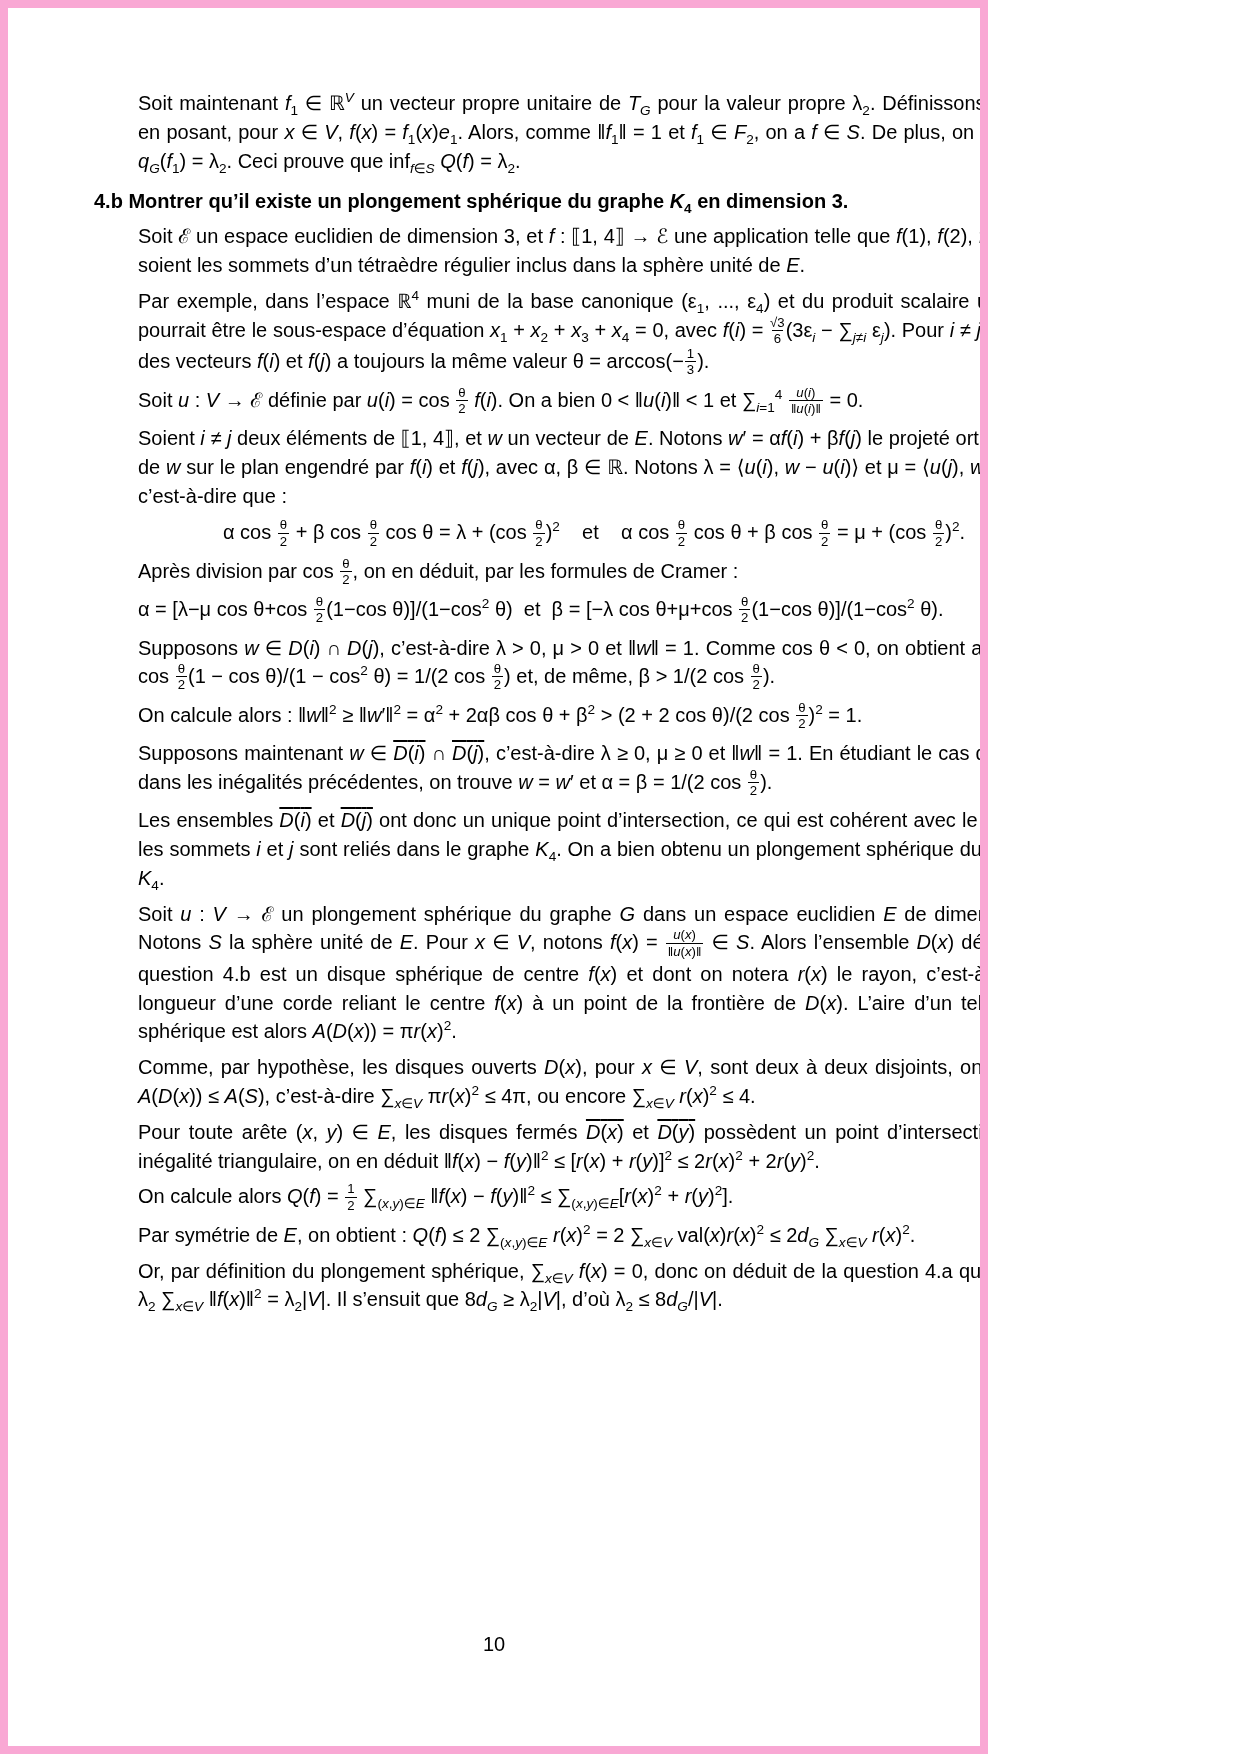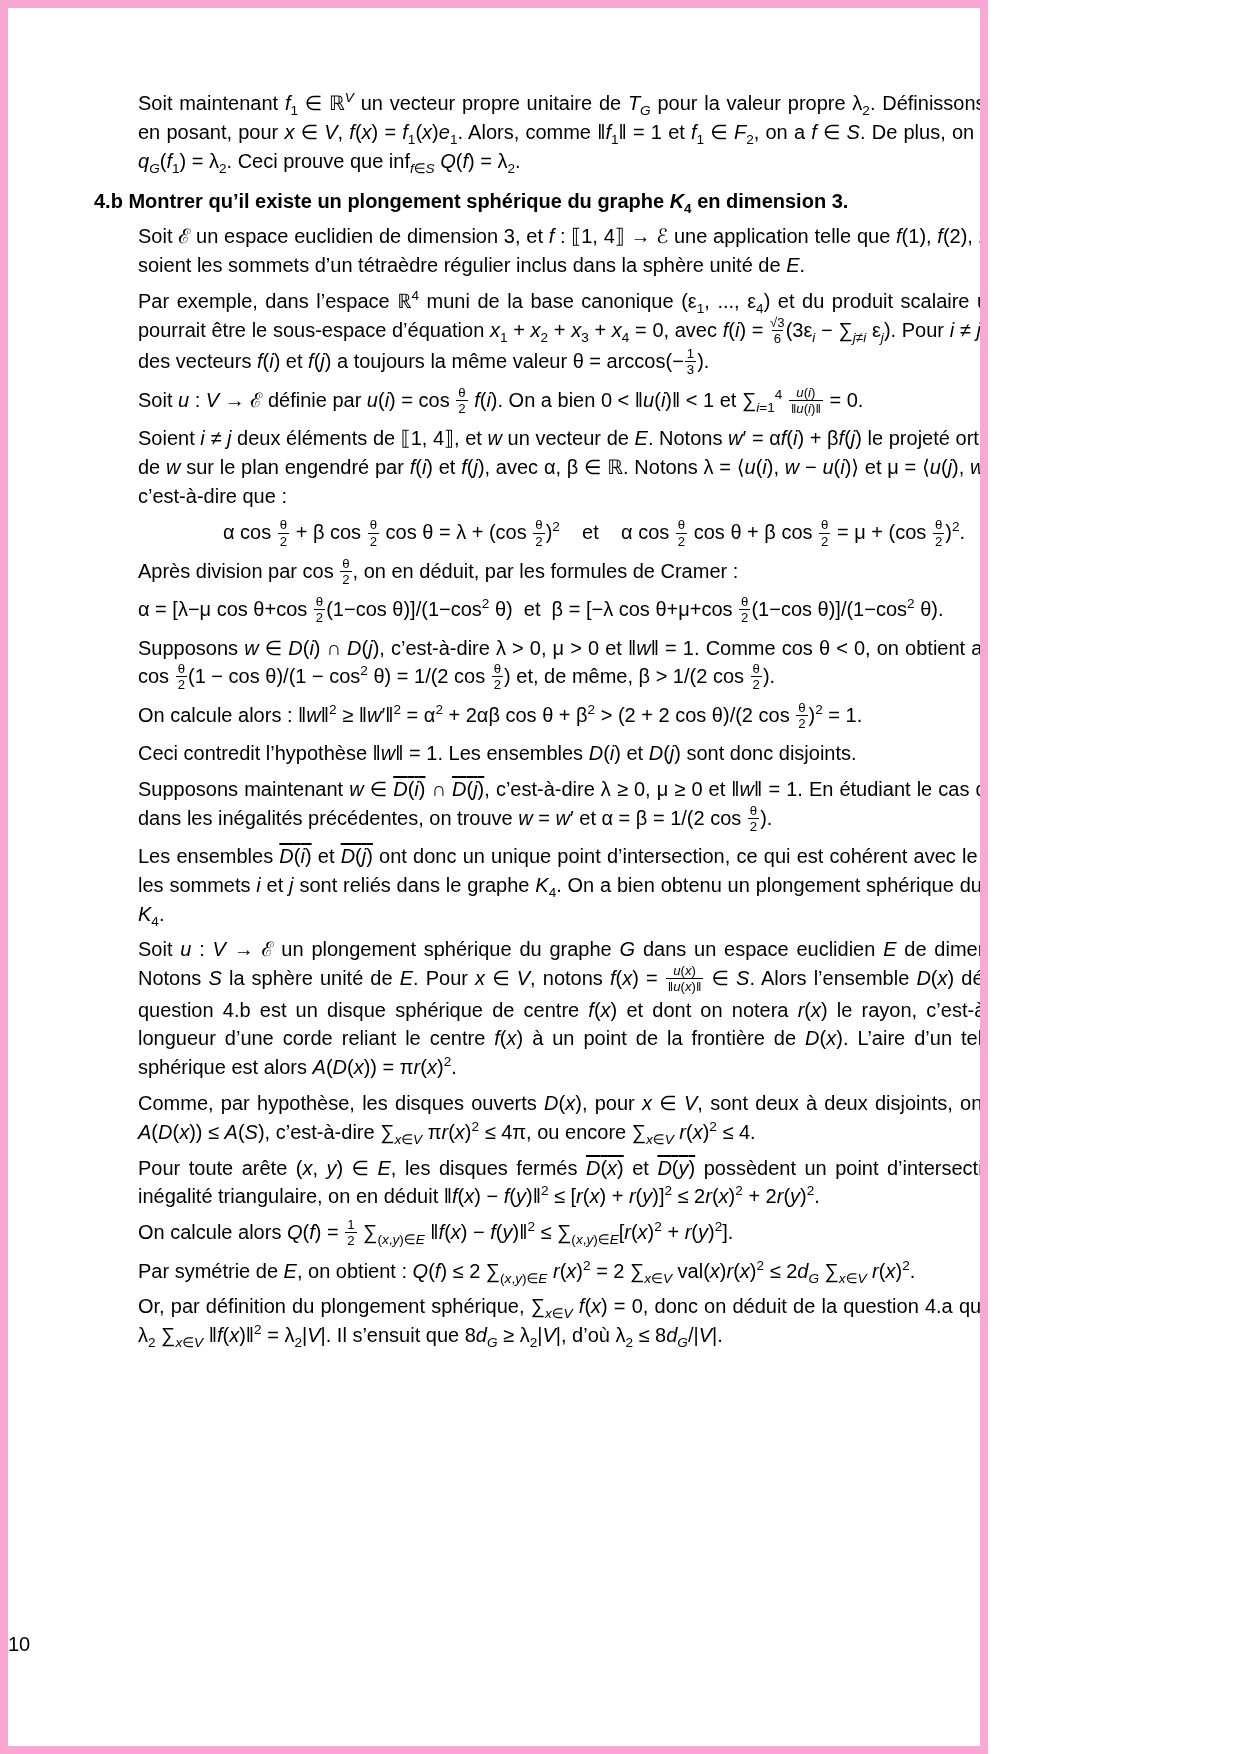--- a/index.html
+++ b/index.html
@@ -52,21 +52,21 @@
     top: -0.08em;
     text-align: center;
   }
   .fr .de { border-top: 1px solid #000; padding: 0 2px; }
   .ol { text-decoration: overline; margin-top: 36px; }
   .footer {
     position: absolute;
     bottom: 90px;
     left: 0;
     width: 100%;
-    text-align: left;
+    text-align: center;
     font-size: 20px;
   }
 </style>
 </head>
 <body>
 
 <div class="page">
   <main class="content">
       <p class="p">Soit maintenant <i>f</i><sub>1</sub> ∈ ℝ<sup><i>V</i></sup> un vecteur propre unitaire de <i>T<sub>G</sub></i> pour la valeur propre λ<sub>2</sub>. Définissons <i>f</i> ∈ ℰ<sup><i>V</i></sup> en posant, pour <i>x</i> ∈ <i>V</i>, <i>f</i>(<i>x</i>) = <i>f</i><sub>1</sub>(<i>x</i>)<i>e</i><sub>1</sub>. Alors, comme ‖<i>f</i><sub>1</sub>‖ = 1 et <i>f</i><sub>1</sub> ∈ <i>F</i><sub>2</sub>, on a <i>f</i> ∈ <i>S</i>. De plus, on a <i>Q</i>(<i>f</i>) = <i>q<sub>G</sub></i>(<i>f</i><sub>1</sub>) = λ<sub>2</sub>. Ceci prouve que inf<sub><i>f</i>∈<i>S</i></sub> <i>Q</i>(<i>f</i>) = λ<sub>2</sub>.</p>
       <h2 class="h"><span>4.b</span> Montrer qu’il existe un plongement sphérique du graphe <i>K</i><sub>4</sub> en dimension 3.</h2>
@@ -123,21 +123,20 @@
           <span class="nu">θ</span>
           <span class="de">2</span>
         </span>) et, de même, β &gt; 1/(2 cos <span class="fr">
           <span class="nu">θ</span>
           <span class="de">2</span>
         </span>).</p>
       <p class="p nw">On calcule alors : ‖<i>w</i>‖<sup>2</sup> ≥ ‖<i>w</i>′‖<sup>2</sup> = α<sup>2</sup> + 2αβ cos θ + β<sup>2</sup> &gt; (2 + 2 cos θ)/(2 cos <span class="fr">
           <span class="nu">θ</span>
           <span class="de">2</span>
         </span>)<sup>2</sup> = 1.</p>
-      <p class="p">Ceci contredit l’hypothèse ‖<i>w</i>‖ = 1. Les ensembles <i>D</i>(<i>i</i>) et <i>D</i>(<i>j</i>) sont donc disjoints.</p>
       <p class="p">Supposons maintenant <i>w</i> ∈ <span class="ol"><i>D</i>(<i>i</i>)</span> ∩ <span class="ol"><i>D</i>(<i>j</i>)</span>, c’est-à-dire λ ≥ 0, μ ≥ 0 et ‖<i>w</i>‖ = 1. En étudiant le cas d’égalité dans les inégalités précédentes, on trouve <i>w</i> = <i>w</i>′ et α = β = 1/(2 cos <span class="fr">
           <span class="nu">θ</span>
           <span class="de">2</span>
         </span>).</p>
       <p class="p">Les ensembles <span class="ol"><i>D</i>(<i>i</i>)</span> et <span class="ol"><i>D</i>(<i>j</i>)</span> ont donc un unique point d’intersection, ce qui est cohérent avec le fait que les sommets <i>i</i> et <i>j</i> sont reliés dans le graphe <i>K</i><sub>4</sub>. On a bien obtenu un plongement sphérique du graphe <i>K</i><sub>4</sub>.</p>
       <p class="p">Soit <i>u</i> : <i>V</i> → ℰ un plongement sphérique du graphe <i>G</i> dans un espace euclidien <i>E</i> de dimension 3. Notons <i>S</i> la sphère unité de <i>E</i>. Pour <i>x</i> ∈ <i>V</i>, notons <i>f</i>(<i>x</i>) = <span class="fr">
           <span class="nu"><i>u</i>(<i>x</i>)</span>
           <span class="de">‖<i>u</i>(<i>x</i>)‖</span>
         </span> ∈ <i>S</i>. Alors l’ensemble <i>D</i>(<i>x</i>) défini à la question 4.b est un disque sphérique de centre <i>f</i>(<i>x</i>) et dont on notera <i>r</i>(<i>x</i>) le rayon, c’est-à-dire la longueur d’une corde reliant le centre <i>f</i>(<i>x</i>) à un point de la frontière de <i>D</i>(<i>x</i>). L’aire d’un tel disque sphérique est alors <i>A</i>(<i>D</i>(<i>x</i>)) = π<i>r</i>(<i>x</i>)<sup>2</sup>.</p>
       <p class="p">Comme, par hypothèse, les disques ouverts <i>D</i>(<i>x</i>), pour <i>x</i> ∈ <i>V</i>, sont deux à deux disjoints, on a ∑<sub><i>x</i>∈<i>V</i></sub> <i>A</i>(<i>D</i>(<i>x</i>)) ≤ <i>A</i>(<i>S</i>), c’est-à-dire ∑<sub><i>x</i>∈<i>V</i></sub> π<i>r</i>(<i>x</i>)<sup>2</sup> ≤ 4π, ou encore ∑<sub><i>x</i>∈<i>V</i></sub> <i>r</i>(<i>x</i>)<sup>2</sup> ≤ 4.</p>

